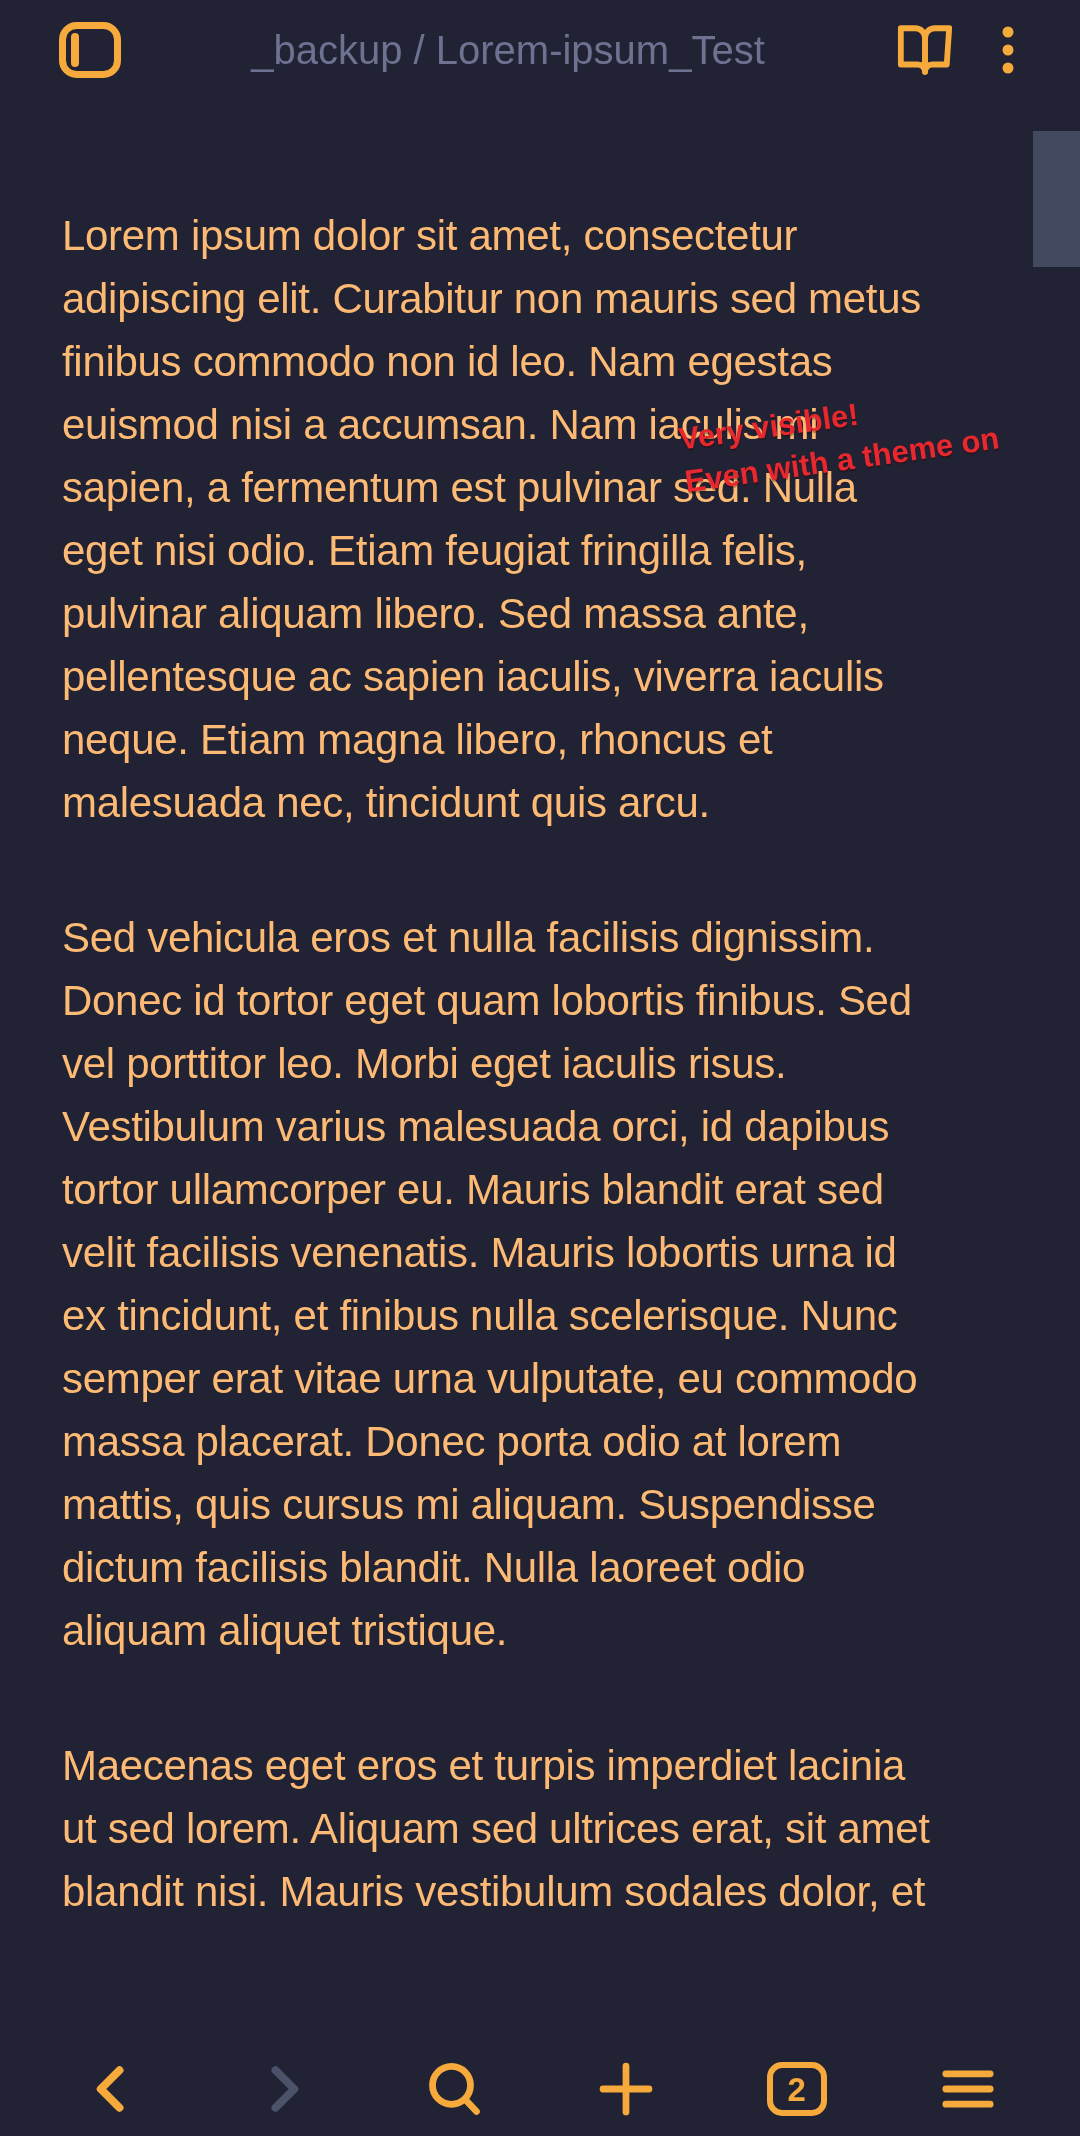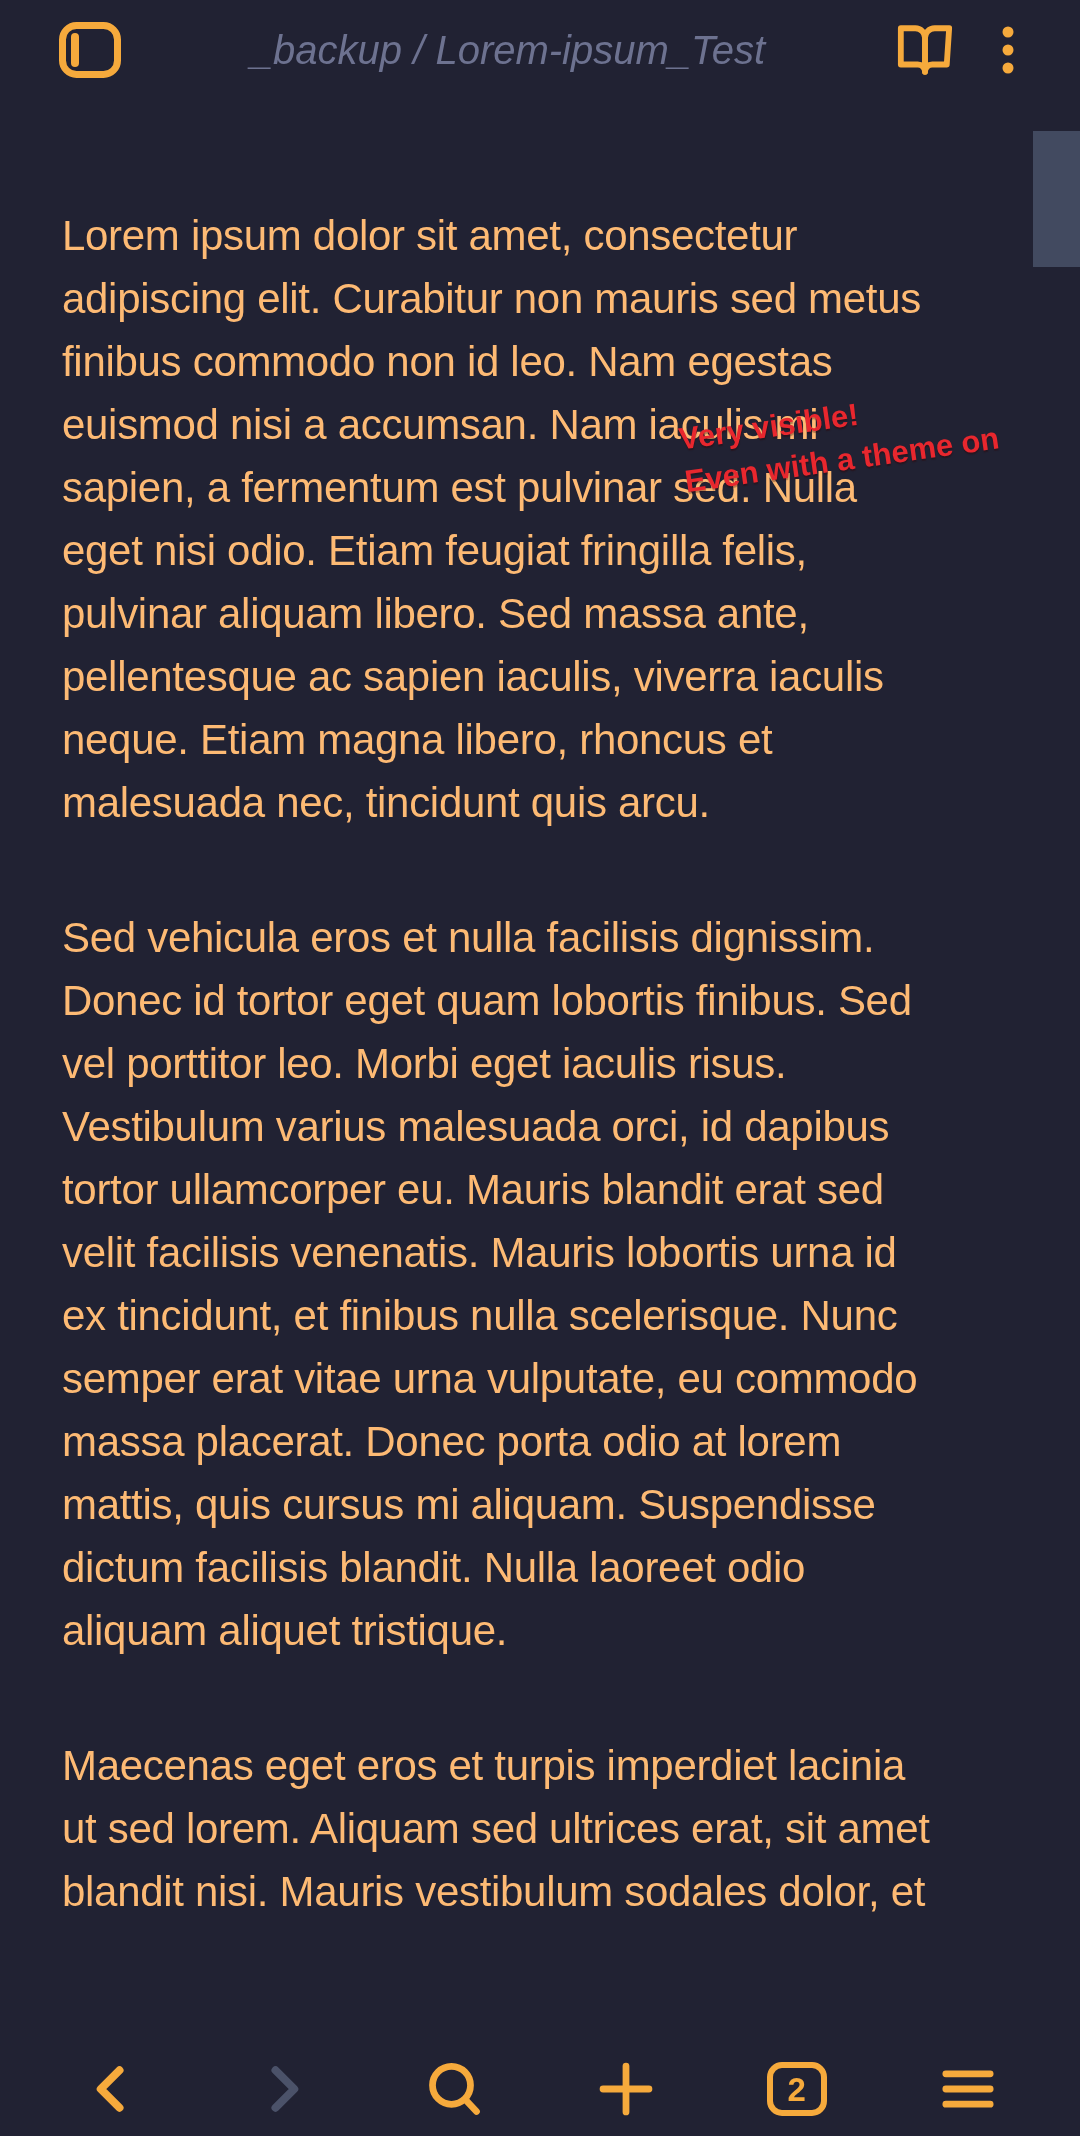--- a/index.html
+++ b/index.html
@@ -7,21 +7,21 @@
     width:1080px;height:2136px;position:relative;overflow:hidden;
     background:#212233;
     font-family:"Liberation Sans", sans-serif;
     -webkit-font-smoothing:antialiased;
   }
   .viewport{position:absolute;left:0;top:0;width:1080px;height:2042px;overflow:hidden;}
 
   
   .header{
     height:100px;display:flex;align-items:center;
-    padding:0 64px 0 58px;box-sizing:border-box;font-style:italic;
+    padding:0 64px 0 58px;box-sizing:border-box;
   }
   .icon-btn{background:none;border:none;padding:0;margin:0;color:#f6aa3c;
     display:flex;align-items:center;justify-content:center;cursor:pointer;}
   .breadcrumb{
     flex:1;text-align:center;color:#6d7290;font-size:40px;line-height:100px;
     white-space:nowrap;overflow:hidden;
   }
   .header-actions{display:flex;align-items:center;gap:44px;}
 
   

